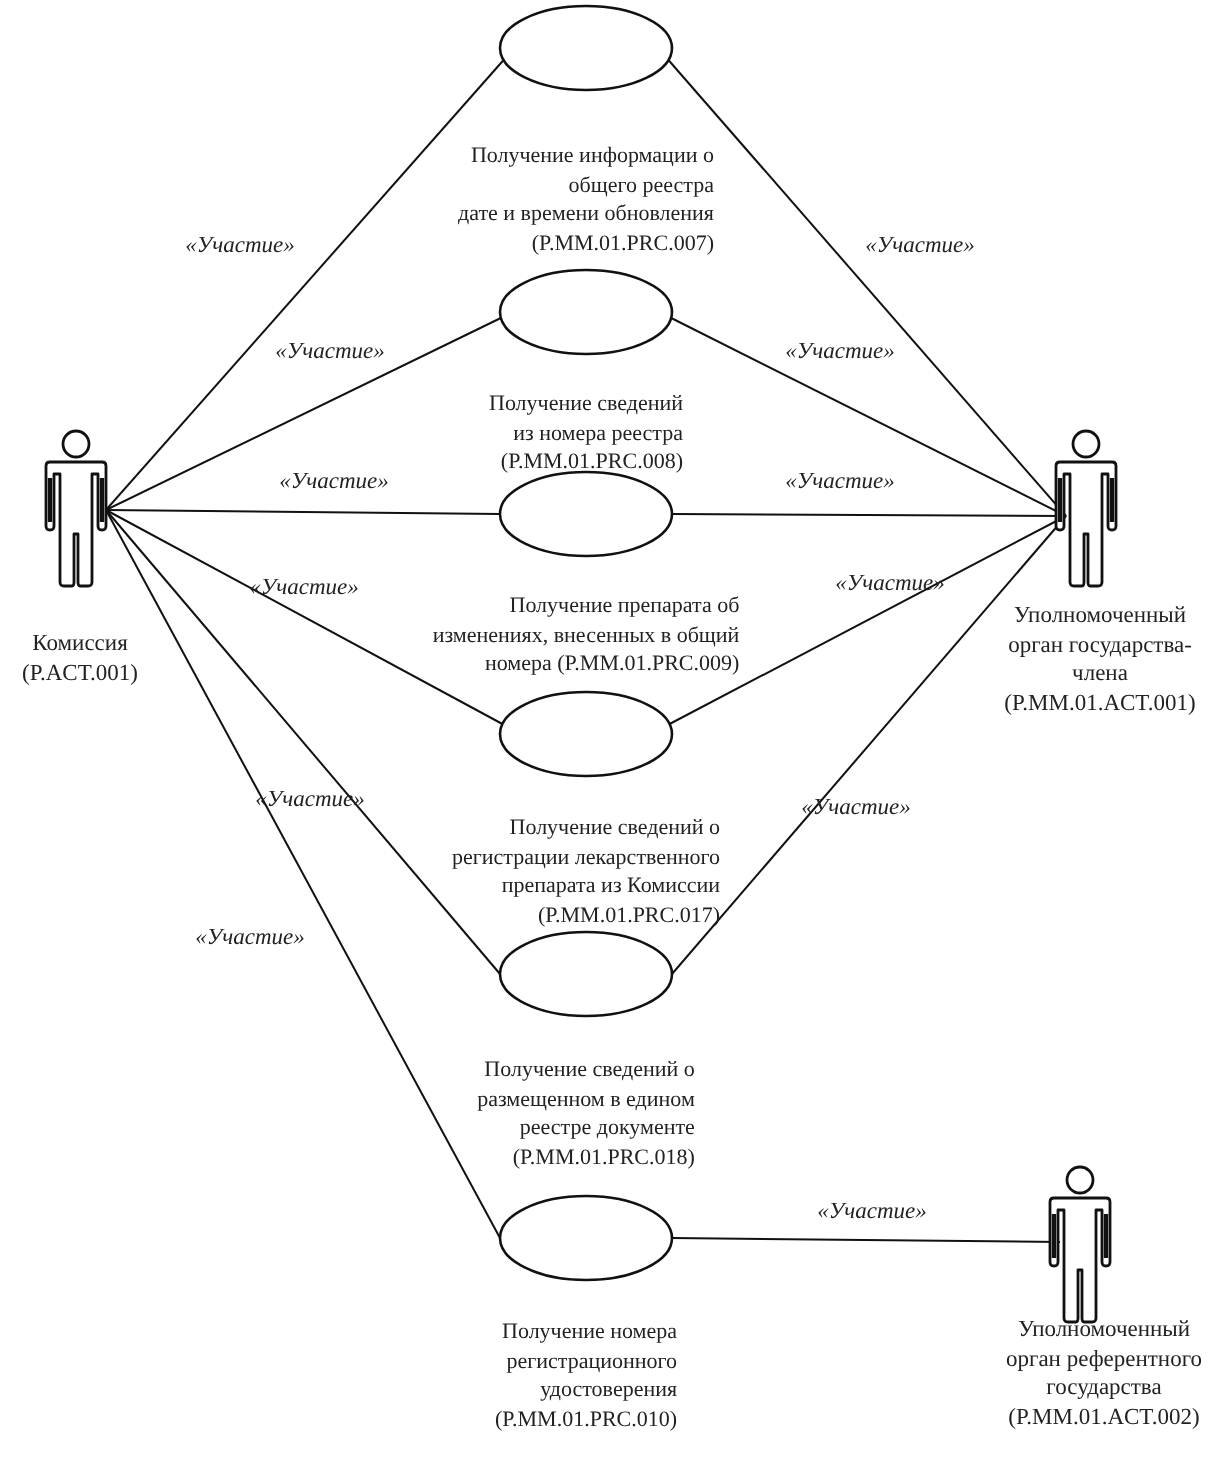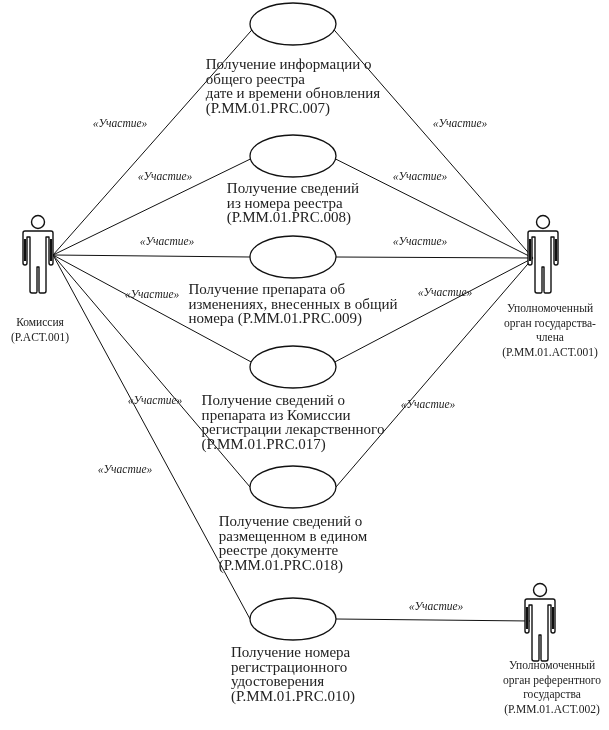--- a/index.html
+++ b/index.html
@@ -1,20 +1,20 @@
 <!DOCTYPE html>
 <html><head>
 <meta charset="utf-8">
 <style>
   html, body { margin:0; padding:0; background:#ffffff; }
   body { width:609px; height:730px; position:relative; overflow:hidden;
          font-family:"Liberation Serif","DejaVu Serif",serif; color:#111; }
   svg#diagram { position:absolute; left:0; top:0; }
   .lbl { position:absolute; font-size:11.5px; line-height:14px; text-align:center; white-space:nowrap; color:#222;font-style:italic; }
-  .uc-text { position:absolute; font-size:15px; line-height:14.5px; text-align:left; color:#222; }
+  .uc-text { position:absolute; font-size:11px; line-height:14.5px; text-align:right; color:#222;margin-top:14px; }
   .uc-text div { white-space:nowrap; }
   .actor-text { position:absolute; font-size:11.5px; line-height:14.5px; text-align:center; color:#222; }
   .actor-text div { white-space:nowrap; }
 </style>
 </head>
 <body>
 
 <svg id="diagram" width="609" height="730" viewBox="0 0 609 730">
   <g id="assoc-lines" stroke="#111" stroke-width="1" fill="none">
       <line x1="53" y1="255" x2="251.8" y2="30.0"></line>
@@ -84,22 +84,22 @@
       <div>из номера реестра</div>
       <div>(P.MM.01.PRC.008)</div>
     </div>
     <div class="uc-text" style="left: 293px; top: 282px; transform: translateX(-50%);">
       <div>Получение препарата об</div>
       <div>изменениях, внесенных в общий</div>
       <div>номера (P.MM.01.PRC.009)</div>
     </div>
     <div class="uc-text" style="left: 293px; top: 393px; transform: translateX(-50%);">
       <div>Получение сведений о</div>
+      <div>регистрации лекарственного</div>
       <div>препарата из Комиссии</div>
-      <div>регистрации лекарственного</div>
       <div>(P.MM.01.PRC.017)</div>
     </div>
     <div class="uc-text" style="left: 293px; top: 514px; transform: translateX(-50%);">
       <div>Получение сведений о</div>
       <div>размещенном в едином</div>
       <div>реестре документе</div>
       <div>(P.MM.01.PRC.018)</div>
     </div>
     <div class="uc-text" style="left: 293px; top: 645px; transform: translateX(-50%);">
       <div>Получение номера</div>

